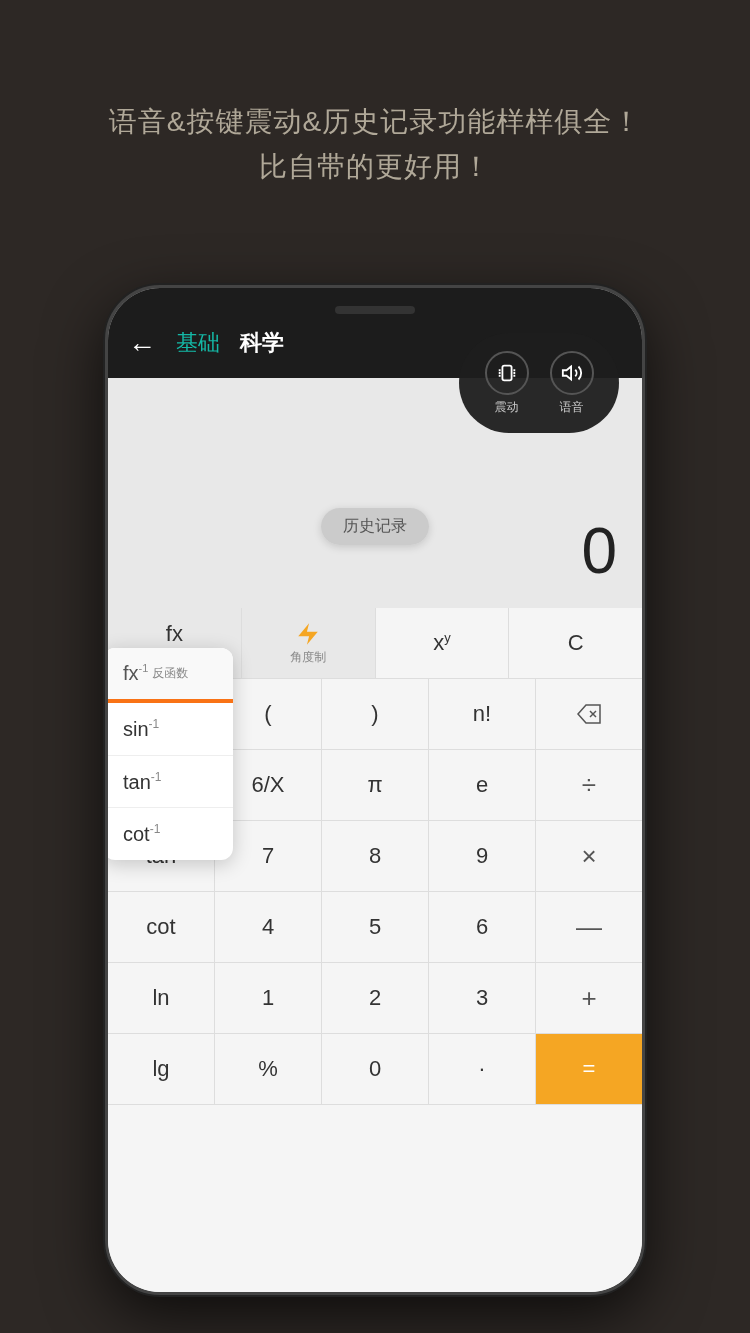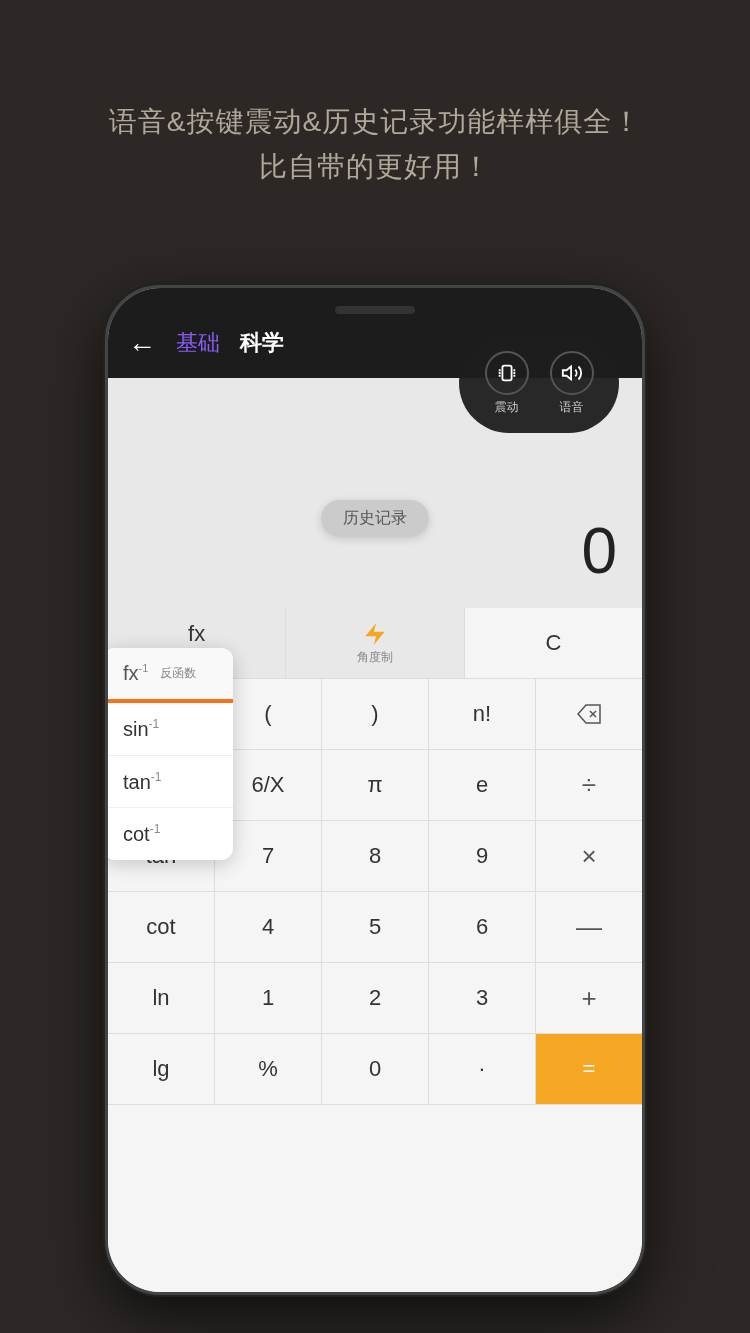--- a/index.html
+++ b/index.html
@@ -78,21 +78,21 @@
       cursor: pointer;
       margin-right: 20px;
     }
 
     .top-bar-tabs {
       display: flex;
       gap: 20px;
     }
 
     .top-bar-tab {
-      color: #8b5cf6;
+      color: #14b8a6;
       font-size: 22px;
       cursor: pointer;
     }
 
     .top-bar-tab.active {
       color: #fff;
       font-weight: bold;
     }
 
     
@@ -150,21 +150,21 @@
 
     .display-number {
       font-size: 64px;
       color: #222;
       font-weight: 300;
     }
 
     
     .history-btn {
       position: absolute;
-      top: 212px;
+      top: 220px;
       left: 50%;
       transform: translateX(-50%);
       background: rgba(200,200,200,0.9);
       border-radius: 30px;
       padding: 8px 22px;
       font-size: 16px;
       color: #555;
       z-index: 10;
       cursor: pointer;
       box-shadow: 0 2px 8px rgba(0,0,0,0.15);
@@ -265,21 +265,21 @@
     }
 
     .flyout-header-text {
       font-size: 20px;
       color: #555;
     }
 
     .flyout-header-sub {
       font-size: 12px;
       color: #888;
-      margin-left: 12px;
+      margin-left: 4px;
     }
   </style>
 </head>
 <body>
 
 <div class="header-text">
   <div>语音&amp;按键震动&amp;历史记录功能样样俱全！</div>
   <div>比自带的更好用！</div>
 </div>
 
@@ -335,20 +335,23 @@
           <span>fx</span>
           <span class="key-sublabel">函数</span>
         </div>
         <div class="key light-gray">
           <svg width="26" height="26" viewBox="0 0 24 24">
             <path d="M13 2L3 14h10l-2 8 10-12H11l2-8z" fill="#f5a623"></path>
           </svg>
           <span class="key-sublabel">角度制</span>
         </div>
         <div class="key">
+          <span>x<sup>y</sup></span>
+        </div>
+        <div class="key">
           <span>C</span>
         </div>
       </div>
 
       <div class="key-row">
         <div class="key">
           <span>sin</span>
         </div>
         <div class="key">
           <span>(</span>

